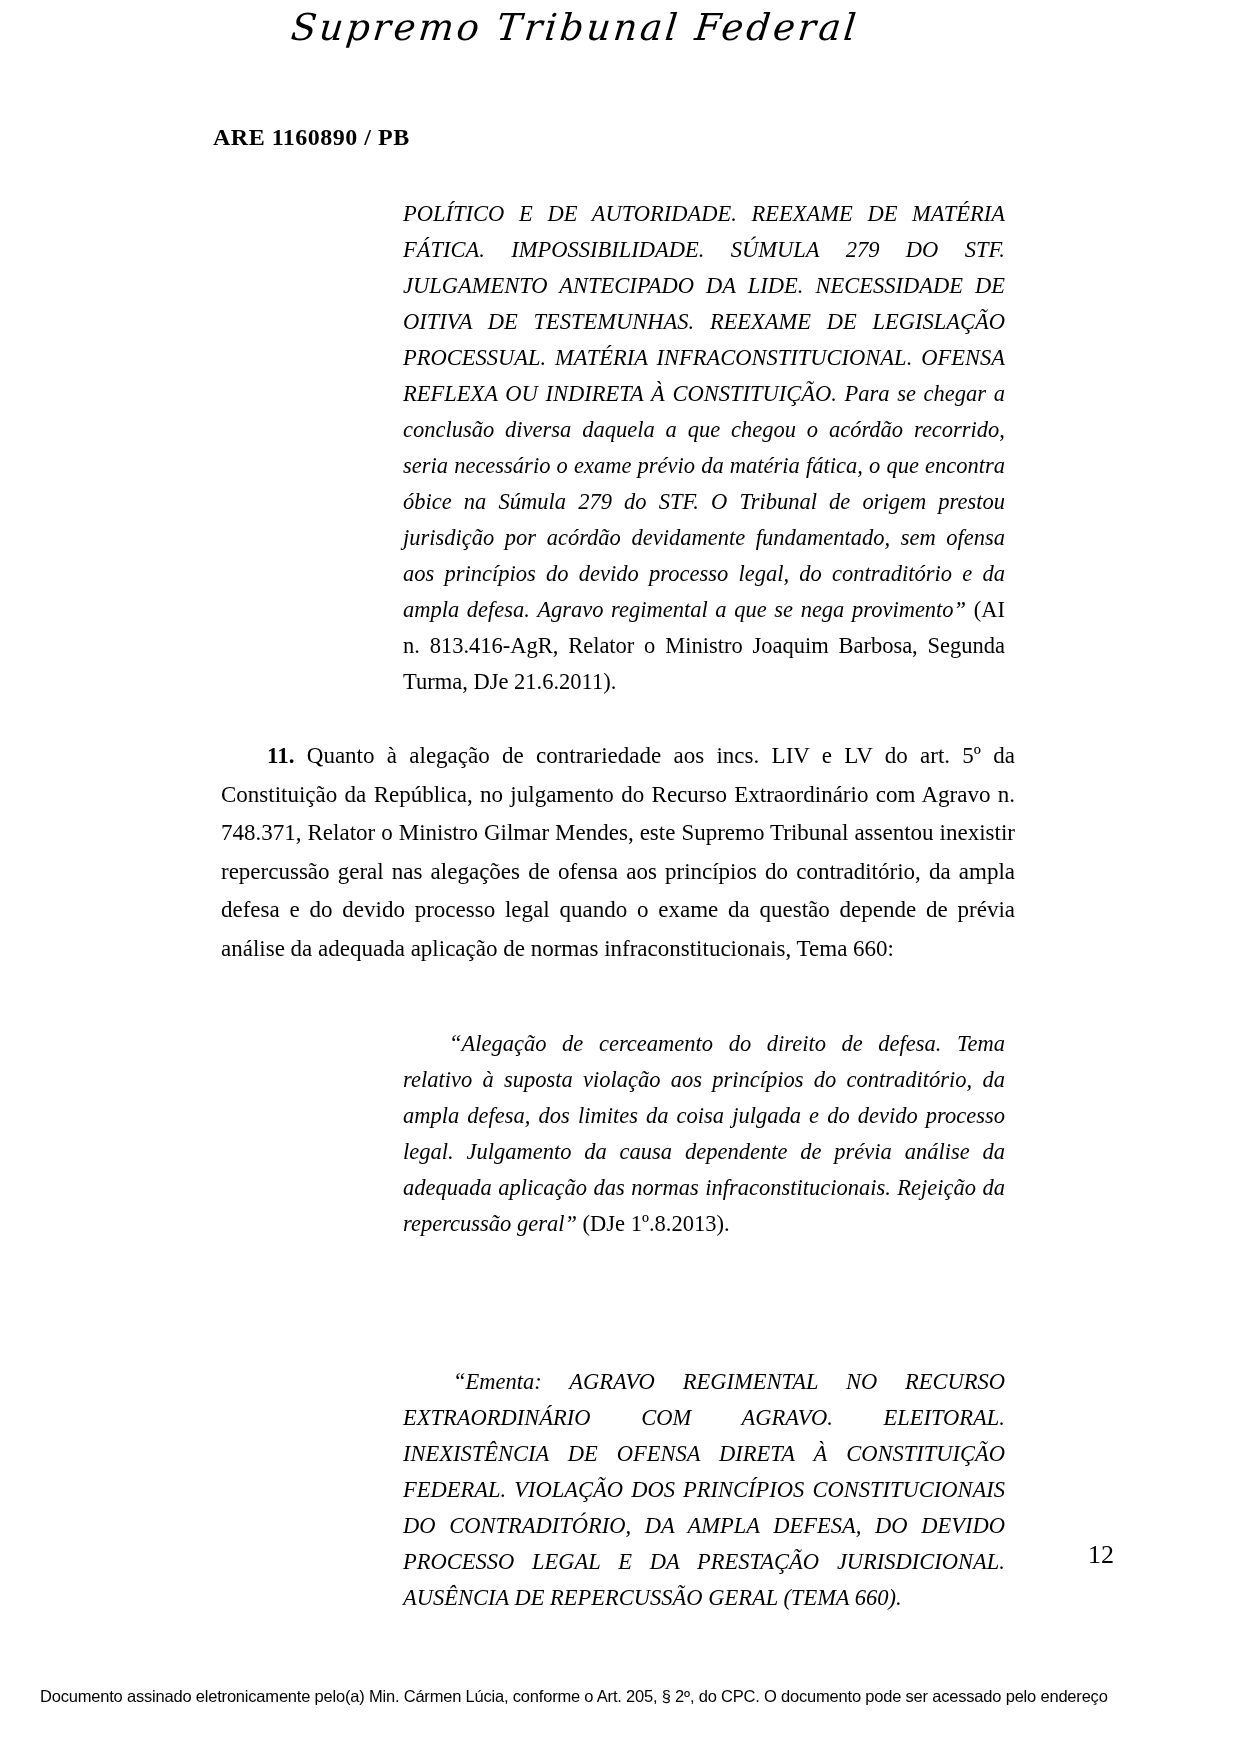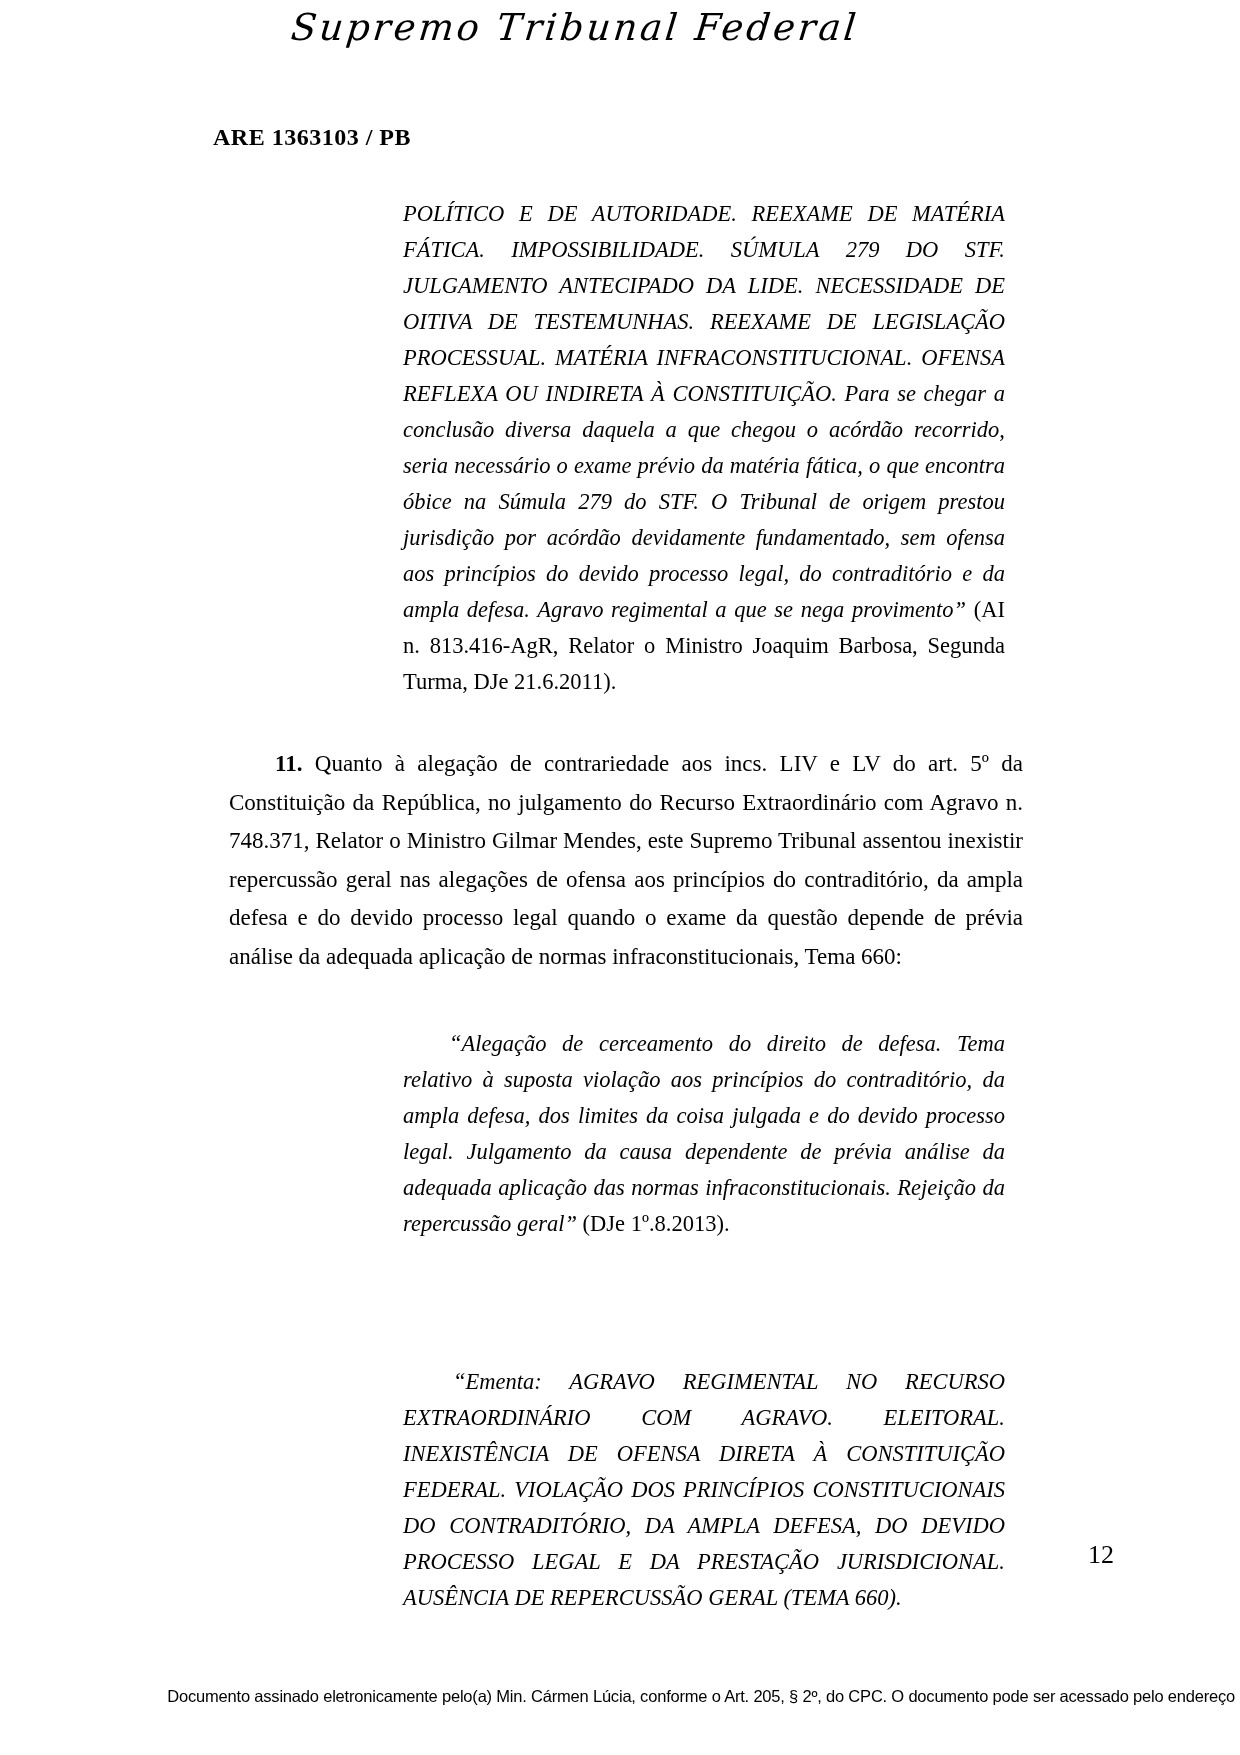--- a/index.html
+++ b/index.html
@@ -44,21 +44,21 @@
     font-style: italic;
   }
   .bq .rm { font-style: normal; }
   .q1 { top: 196px; }
   .q2 { top: 1026px; text-indent: 46px; }
   .q3 { top: 1364px; text-indent: 50px; }
   .body-p {
     position: absolute;
     left: 213px;
     width: 794px;
-    margin: 16px;
+    margin: 8px;
     text-align: justify;
     font-size: 23px;
     line-height: 38.5px;
   }
   .p11 { top: 729px; text-indent: 46px; }
   .p11 .num { font-weight: bold; }
   .leadin { top: 1271px; text-indent: 46px; }
   .pagenum {
     position: absolute;
     top: 1540px;
@@ -68,30 +68,30 @@
   .footer {
     position: absolute;
     top: 1686px;
     left: 40px;
     width: 1195px;
     font-family: "Liberation Sans", sans-serif;
     font-size: 16.5px;
     line-height: 21px;
     letter-spacing: -0.2px;
   }
-  .footer div { white-space: nowrap; text-align: right; }
+  .footer div { white-space: nowrap; }
 </style>
 </head>
 <body>
 
 <div class="page">
 
   <div class="letterhead">Supremo Tribunal Federal</div>
 
-  <div class="case-id">ARE 1363103 / PB</div>
+  <div class="case-id">ARE 1160890 / PB</div>
 
   <p class="bq q1"><span>POLÍTICO E DE AUTORIDADE. REEXAME DE MATÉRIA FÁTICA. IMPOSSIBILIDADE. SÚMULA 279 DO STF. JULGAMENTO ANTECIPADO DA LIDE. NECESSIDADE DE OITIVA DE TESTEMUNHAS. REEXAME DE LEGISLAÇÃO PROCESSUAL. MATÉRIA INFRACONSTITUCIONAL. OFENSA REFLEXA OU INDIRETA À CONSTITUIÇÃO. Para se chegar a conclusão diversa daquela a que chegou o acórdão recorrido, seria necessário o exame prévio da matéria fática, o que encontra óbice na Súmula 279 do STF. O Tribunal de origem prestou jurisdição por acórdão devidamente fundamentado, sem ofensa aos princípios do devido processo legal, do contraditório e da ampla defesa. Agravo regimental a que se nega provimento”</span><span class="rm"> (AI n. 813.416-AgR, Relator o Ministro Joaquim Barbosa, Segunda Turma, DJe 21.6.2011).</span></p>
 
   <p class="body-p p11"><span class="num">11.</span><span> Quanto à alegação de contrariedade aos incs. LIV e LV do art. 5º da Constituição da República, no julgamento do Recurso Extraordinário com Agravo n. 748.371, Relator o Ministro Gilmar Mendes, este Supremo Tribunal assentou inexistir repercussão geral nas alegações de ofensa aos princípios do contraditório, da ampla defesa e do devido processo legal quando o exame da questão depende de prévia análise da adequada aplicação de normas infraconstitucionais, Tema 660:</span></p>
 
   <p class="bq q2"><span>“Alegação de cerceamento do direito de defesa. Tema relativo à suposta violação aos princípios do contraditório, da ampla defesa, dos limites da coisa julgada e do devido processo legal. Julgamento da causa dependente de prévia análise da adequada aplicação das normas infraconstitucionais. Rejeição da repercussão geral”</span><span class="rm"> (DJe 1º.8.2013).</span></p>
 
 
   <p class="bq q3"><span>“Ementa: AGRAVO REGIMENTAL NO RECURSO EXTRAORDINÁRIO COM AGRAVO. ELEITORAL. INEXISTÊNCIA DE OFENSA DIRETA À CONSTITUIÇÃO FEDERAL. VIOLAÇÃO DOS PRINCÍPIOS CONSTITUCIONAIS DO CONTRADITÓRIO, DA AMPLA DEFESA, DO DEVIDO PROCESSO LEGAL E DA PRESTAÇÃO JURISDICIONAL. AUSÊNCIA DE REPERCUSSÃO GERAL (TEMA 660).</span></p>
 

